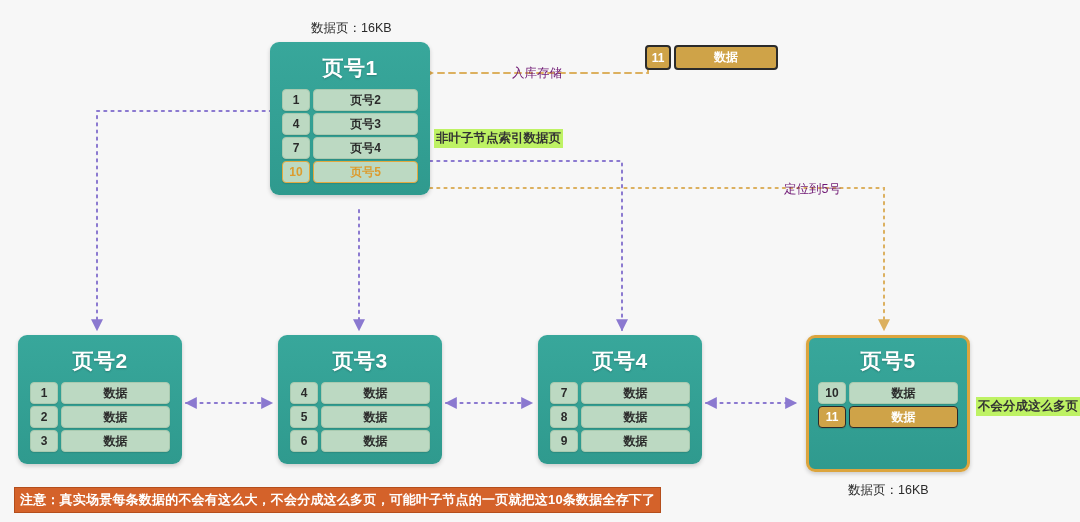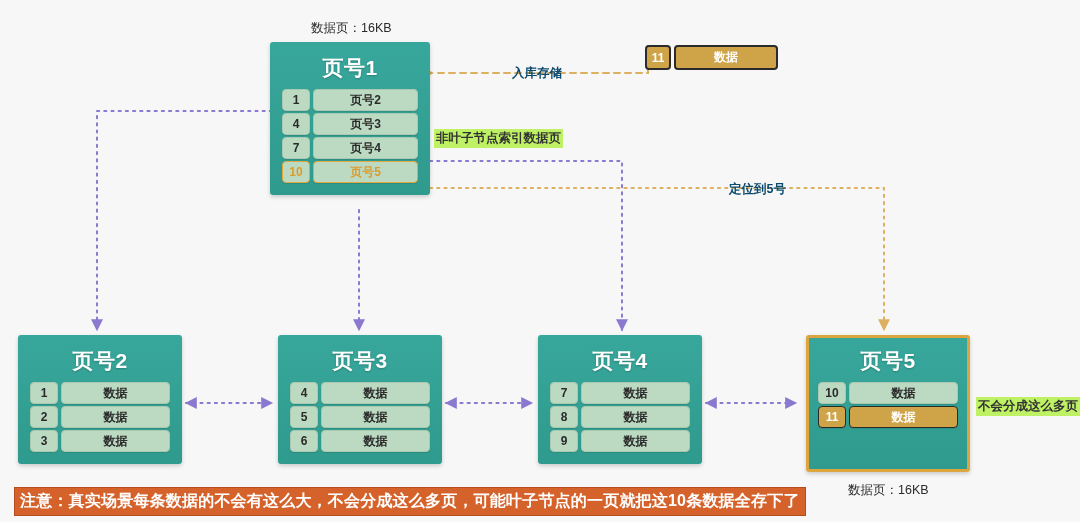--- a/index.html
+++ b/index.html
@@ -10,21 +10,21 @@
     overflow: hidden;
   }
   #stage { position: relative; width: 1080px; height: 438px; }
 
   svg.wires { position: absolute; left: 0; top: 0; width: 1080px; height: 522px; pointer-events: none; }
 
   
   .page-node {
     position: absolute;
     background: linear-gradient(180deg,#38a79b 0%, #2f9a8e 100%);
-    border-radius: 3px;
+    border-radius: 9px;
     box-shadow: 0 2px 4px rgba(0,0,0,.18);
     padding: 8px 12px 12px 12px;
   }
   .page-node.accent { border: 3px solid #dca53e; padding: 5px 9px 9px 9px; }
   .page-title {
     color: #ffffff;
     font-size: 21px;
     font-weight: bold;
     text-align: center;
     letter-spacing: .5px;
@@ -78,29 +78,29 @@
 
   
   .caption {
     position: absolute; font-size: 12.5px; color: #2a2a2a; white-space: nowrap;
   }
   .tag-purple {
     position: absolute; font-size: 12.5px; font-weight: bold; color: #333;
     background: #bef264; padding: 1px 2px; white-space: nowrap;
   }
   .label-gold {
-    position: absolute; font-size: 12.5px; font-weight: bold;
-    color: #0c4a6e; white-space: nowrap;
+    position: absolute; font-size: 12.5px; font-weight: normal;
+    color: #701a75; white-space: nowrap;
   }
   .note-bar {
     position: absolute;
     background: #d4622a;
     border: 1px solid #b44e1c;
     color: #ffffff;
-    font-size: 16px;
+    font-size: 13px;
     font-weight: bold;
     padding: 3px 5px;
     white-space: nowrap;
     letter-spacing: .2px;
   }
 </style>
 </head>
 <body>
 
 <div id="stage">
@@ -162,21 +162,21 @@
 
   <div class="record-chip" style="left:645px; top:45px;">
     <div class="chip-key">11</div>
     <div class="chip-val">数据</div>
   </div>
 
   <div class="label-gold" style="left:512px; top:65px;">入库存储</div>
 
   <div class="tag-purple" style="left:434px; top:129px;">非叶子节点索引数据页</div>
 
-  <div class="label-gold" style="left:729px; top:181px;">定位到5号</div>
+  <div class="label-gold" style="left:784px; top:181px;">定位到5号</div>
 
   <div class="tag-purple" style="left:976px; top:397px;">不会分成这么多页</div>
 
   <div class="page-node" style="left:18px; top:335px; width:164px;">
     <div class="page-title">页号2</div>
     <div class="rows">
       <div class="row">
         <div class="cell-key">1</div>
         <div class="cell-val">数据</div>
       </div>

